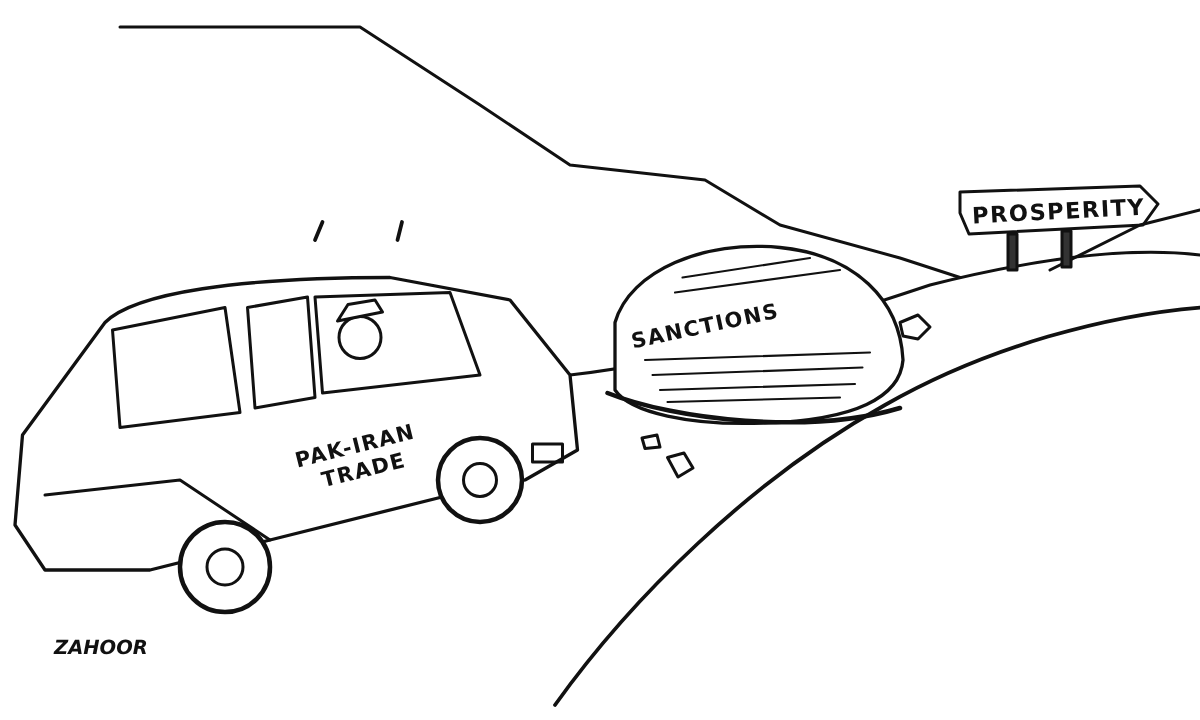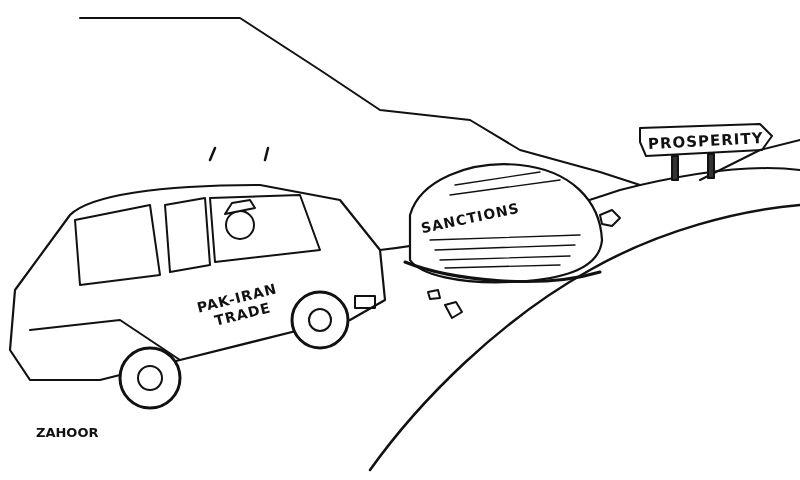--- a/index.html
+++ b/index.html
@@ -3,21 +3,21 @@
 <meta charset="utf-8">
 <style>
   html, body { margin:0; padding:0; background:#fff; }
   body { width:800px; height:480px; overflow:hidden; position:relative; font-family:"DejaVu Sans", sans-serif; }
   svg { position:absolute; left:0; top:0; }
   .label { position:absolute; font-family:"DejaVu Sans", sans-serif; font-weight:bold; color:#111; letter-spacing:1px; }
   #sign-text { left:648px; top:132px; font-size:15px; transform:rotate(-3deg); }
   #rock-text { left:420px; top:210px; font-size:14px; transform:rotate(-12deg); }
   #car-text1 { left:196px; top:290px; font-size:14px; transform:rotate(-14deg); }
   #car-text2 { left:214px; top:306px; font-size:14px; transform:rotate(-14deg); }
-  #signature { left:36px; top:425px; font-size:13px; letter-spacing:0; }
+  #signature { left:36px; top:425px; font-size:13px; font-style:italic; letter-spacing:0; }
 </style>
 </head>
 <body>
 
 <svg width="800" height="480" viewBox="0 0 800 480" fill="none" stroke="#111" stroke-width="2" stroke-linecap="round" stroke-linejoin="round">
 
   <path d="M80 18 L240 18 L320 70 L380 110 L470 120 L520 150 L600 172 L640 185"></path>
   <path d="M700 180 L760 150 L800 140"></path>
 
   <path d="M380 250 C 470 240 560 210 620 190 C 700 170 760 165 800 170"></path>

